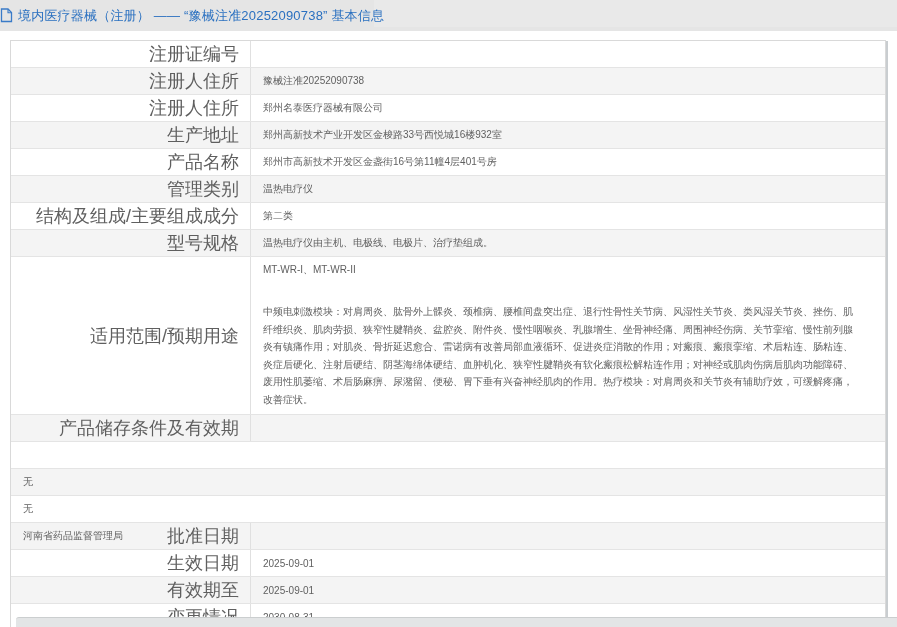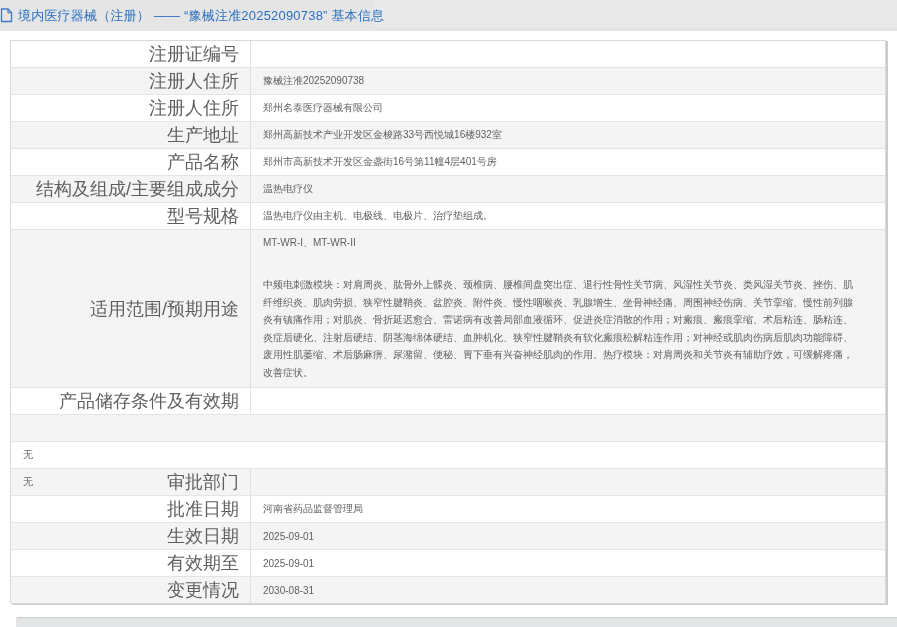--- a/index.html
+++ b/index.html
@@ -71,20 +71,24 @@
   </div>
   <div class="trow single">
     <div class="tlabel">生产地址</div>
     <div class="tvalue">郑州市高新技术开发区金盏街16号第11幢4层401号房</div>
   </div>
   <div class="trow single">
     <div class="tlabel">产品名称</div>
     <div class="tvalue">温热电疗仪</div>
   </div>
   <div class="trow single">
+    <div class="tlabel">管理类别</div>
+    <div class="tvalue">第二类</div>
+  </div>
+  <div class="trow single">
     <div class="tlabel">结构及组成/主要组成成分</div>
     <div class="tvalue">温热电疗仪由主机、电极线、电极片、治疗垫组成。</div>
   </div>
   <div class="trow single">
     <div class="tlabel">型号规格</div>
     <div class="tvalue">MT-WR-I、MT-WR-II</div>
   </div>
   <div class="trow tall">
     <div class="tlabel">适用范围/预期用途</div>
     <div class="tvalue">中频电刺激模块：对肩周炎、肱骨外上髁炎、颈椎病、腰椎间盘突出症、退行性骨性关节病、风湿性关节炎、类风湿关节炎、挫伤、肌纤维织炎、肌肉劳损、狭窄性腱鞘炎、盆腔炎、附件炎、慢性咽喉炎、乳腺增生、坐骨神经痛、周围神经伤病、关节挛缩、慢性前列腺炎有镇痛作用；对肌炎、骨折延迟愈合、雷诺病有改善局部血液循环、促进炎症消散的作用；对瘢痕、瘢痕挛缩、术后粘连、肠粘连、炎症后硬化、注射后硬结、阴茎海绵体硬结、血肿机化、狭窄性腱鞘炎有软化瘢痕松解粘连作用；对神经或肌肉伤病后肌肉功能障碍、废用性肌萎缩、术后肠麻痹、尿潴留、便秘、胃下垂有兴奋神经肌肉的作用。热疗模块：对肩周炎和关节炎有辅助疗效，可缓解疼痛，改善症状。</div>
@@ -93,21 +97,20 @@
     <div class="tlabel">产品储存条件及有效期</div>
     <div class="tvalue"></div>
   </div>
   <div class="trow single">
     <div class="tvalue">无</div>
   </div>
   <div class="trow single">
     <div class="tvalue">无</div>
   </div>
   <div class="trow single">
-    <div class="tlabel">审批部门</div>
     <div class="tvalue">河南省药品监督管理局</div>
   </div>
   <div class="trow single">
     <div class="tlabel">批准日期</div>
     <div class="tvalue">2025-09-01</div>
   </div>
   <div class="trow single">
     <div class="tlabel">生效日期</div>
     <div class="tvalue">2025-09-01</div>
   </div>

